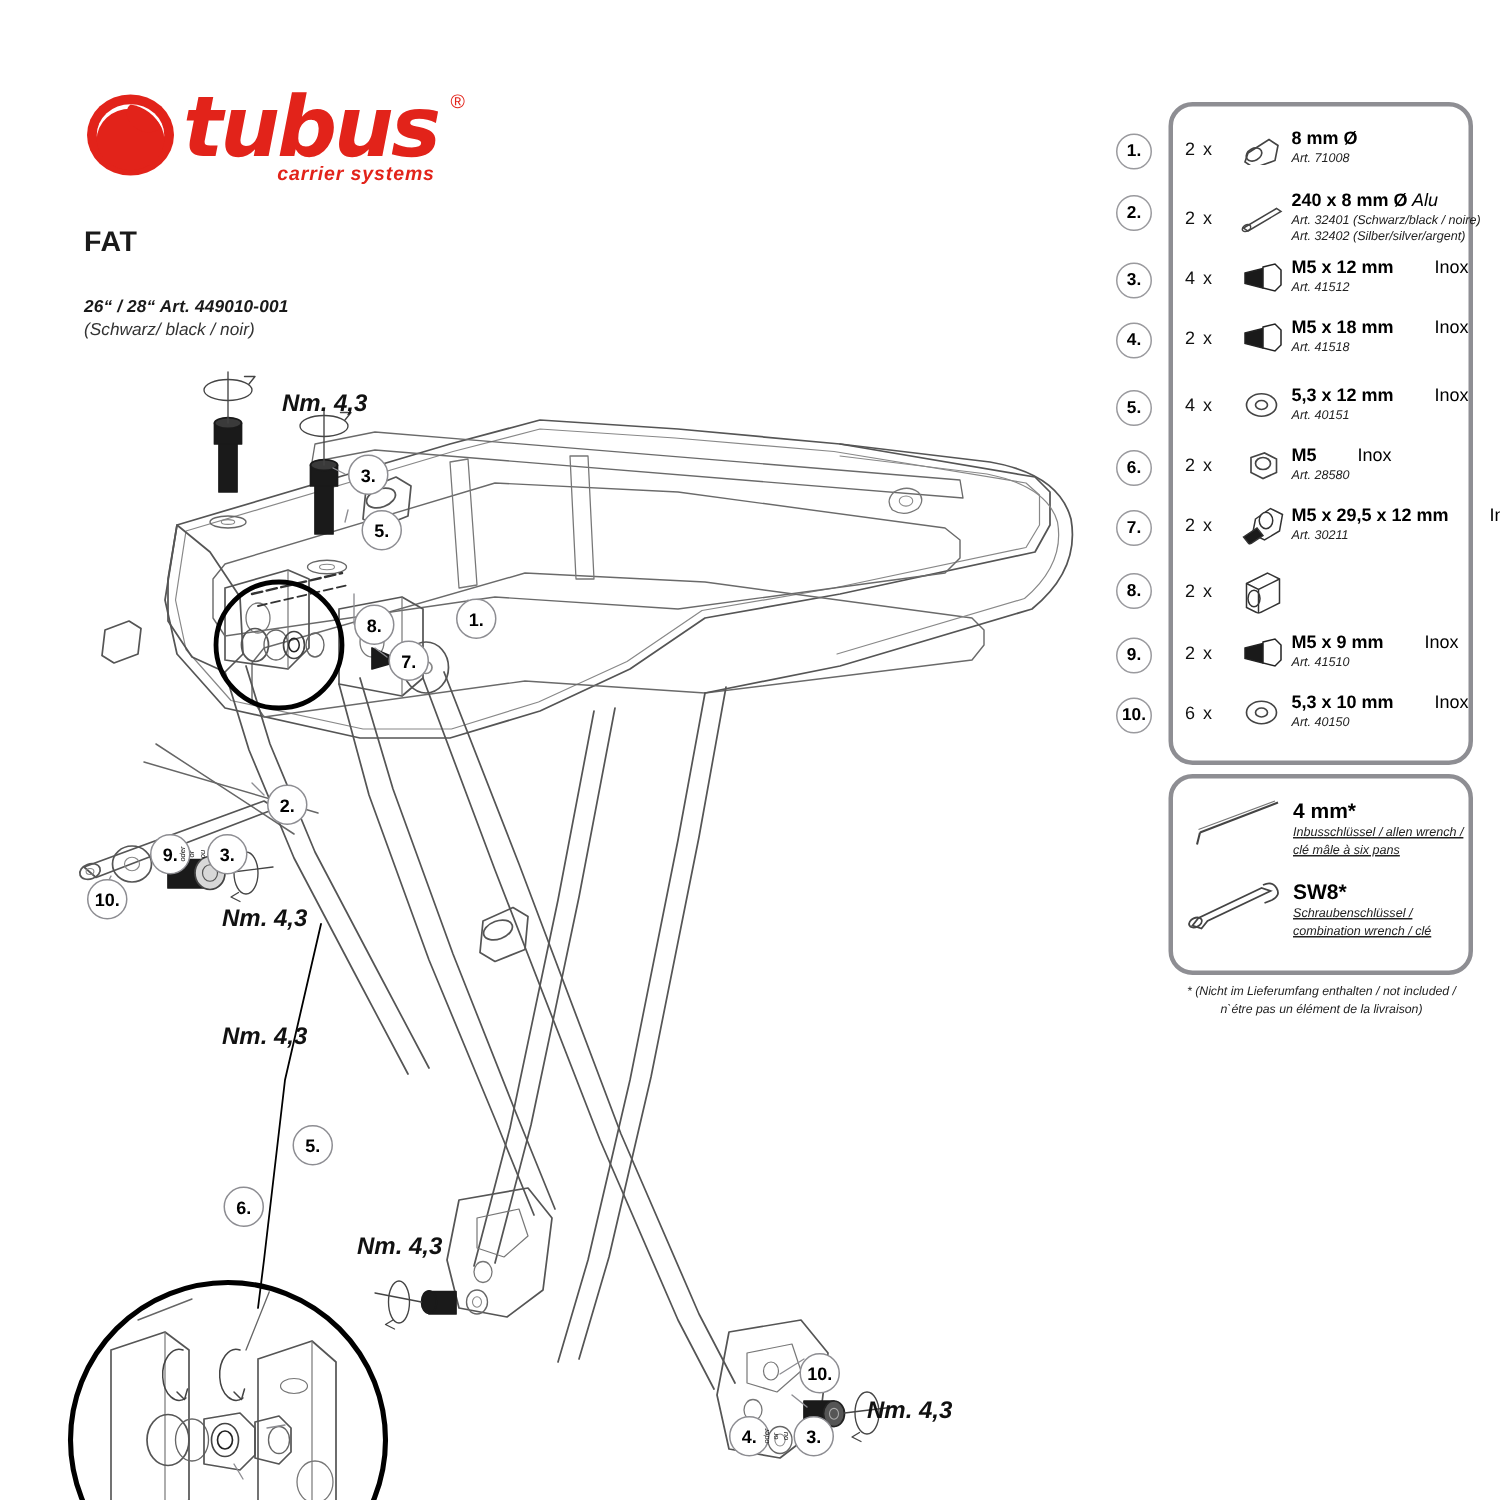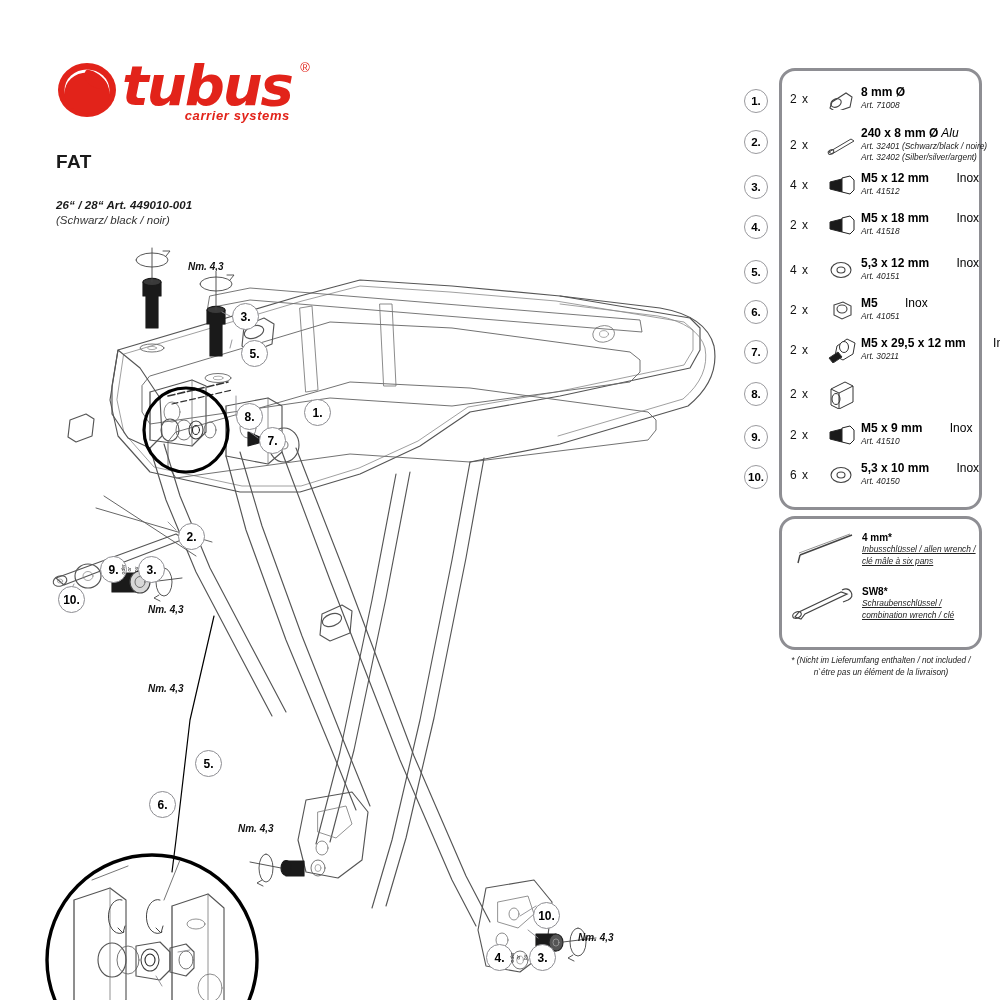--- a/index.html
+++ b/index.html
@@ -39,29 +39,29 @@
   .qty{font-size:12px;color:#111;width:34px;flex:0 0 auto;letter-spacing:1px;}
   .part-pic{width:34px;flex:0 0 auto;display:flex;align-items:center;justify-content:center;}
   .part-txt{flex:1 1 auto;padding-left:3px;}
   .p-name{font-size:12px;font-weight:bold;color:#000;white-space:nowrap;line-height:1.15;}
   .p-name .light{font-weight:normal;margin-left:24px;}
   .p-name .ital{font-style:italic;font-weight:normal;}
   .p-art{font-size:8.4px;font-style:italic;color:#222;line-height:1.35;white-space:nowrap;}
 
   .tool-row{position:absolute;left:16px;right:6px;display:flex;align-items:flex-start;}
   .tool-pic{width:72px;flex:0 0 auto;}
-  .t-name{font-size:10px;font-weight:bold;color:#000;}
+  .t-name{font-size:14px;font-weight:bold;color:#000;}
   .t-desc{font-size:8.4px;font-style:italic;color:#222;line-height:1.45;white-space:nowrap;text-decoration:underline;}
 
   
   .callout{position:absolute;width:27px;height:27px;border-radius:50%;
            border:1.3px solid #8d8d92;background:#fff;box-sizing:border-box;
            display:flex;align-items:center;justify-content:center;
            font-size:12px;font-weight:bold;color:#000;z-index:8;}
-  .torque{position:absolute;font-size:10px;font-weight:bold;font-style:italic;
+  .torque{position:absolute;font-size:16px;font-weight:bold;font-style:italic;
           color:#111;white-space:nowrap;z-index:8;}
   .oru{position:absolute;font-size:5px;font-style:italic;color:#111;
        line-height:1.25;text-align:center;z-index:9;}
   svg{display:block;}
 </style>
 </head>
 <body>
 
 <div class="abs" id="header">
   <div id="logo-row">
@@ -405,21 +405,21 @@
       <div class="part-pic">
         <svg width="30" height="22" viewBox="0 0 30 22">
           <g fill="none" stroke="#444" stroke-width="1.1">
       <path d="M8 6 l9 -3 l8 4 l0 9 l-9 4 l-8 -4 Z" fill="#fff"></path>
       <ellipse cx="16" cy="10" rx="5" ry="4" fill="#fff"></ellipse>
           </g>
         </svg>
       </div>
       <div class="part-txt">
         <div class="p-name"><span>M5</span><span class="light"> Inox</span></div>
-        <div class="p-art">Art. 41051</div>
+        <div class="p-art">Art. 28580</div>
       </div>
     </div>
     <div class="num-badge abs" style="left: 744px; top: 340px;">7.</div>
     <div class="part-row abs" style="left: 790px; top: 337px; width: 182px;">
       <div class="qty">2  x</div>
       <div class="part-pic">
         <svg width="32" height="26" viewBox="0 0 32 26">
           <g stroke="#333" stroke-width="1">
       <path d="M12 9 l10 -7 l8 4 l-2 11 l-10 6 l-8 -4 Z" fill="#fff"></path>
       <ellipse cx="19" cy="10" rx="4.5" ry="5.5" fill="#fff"></ellipse>

